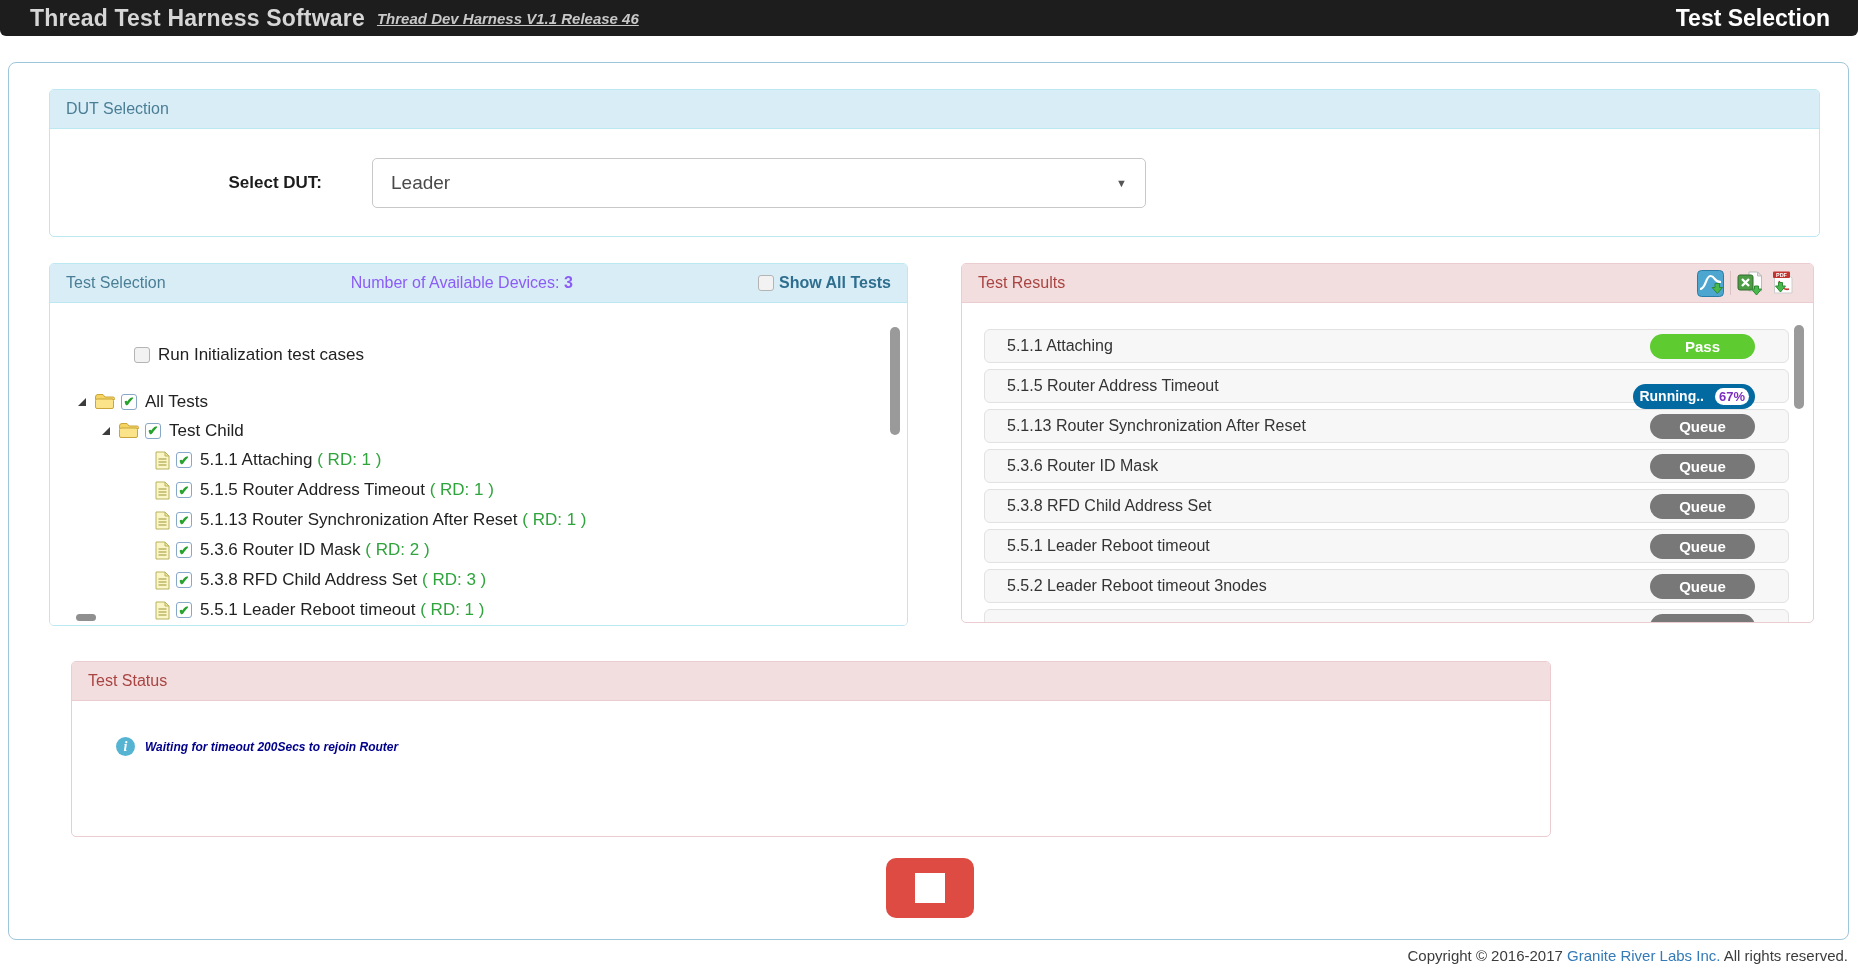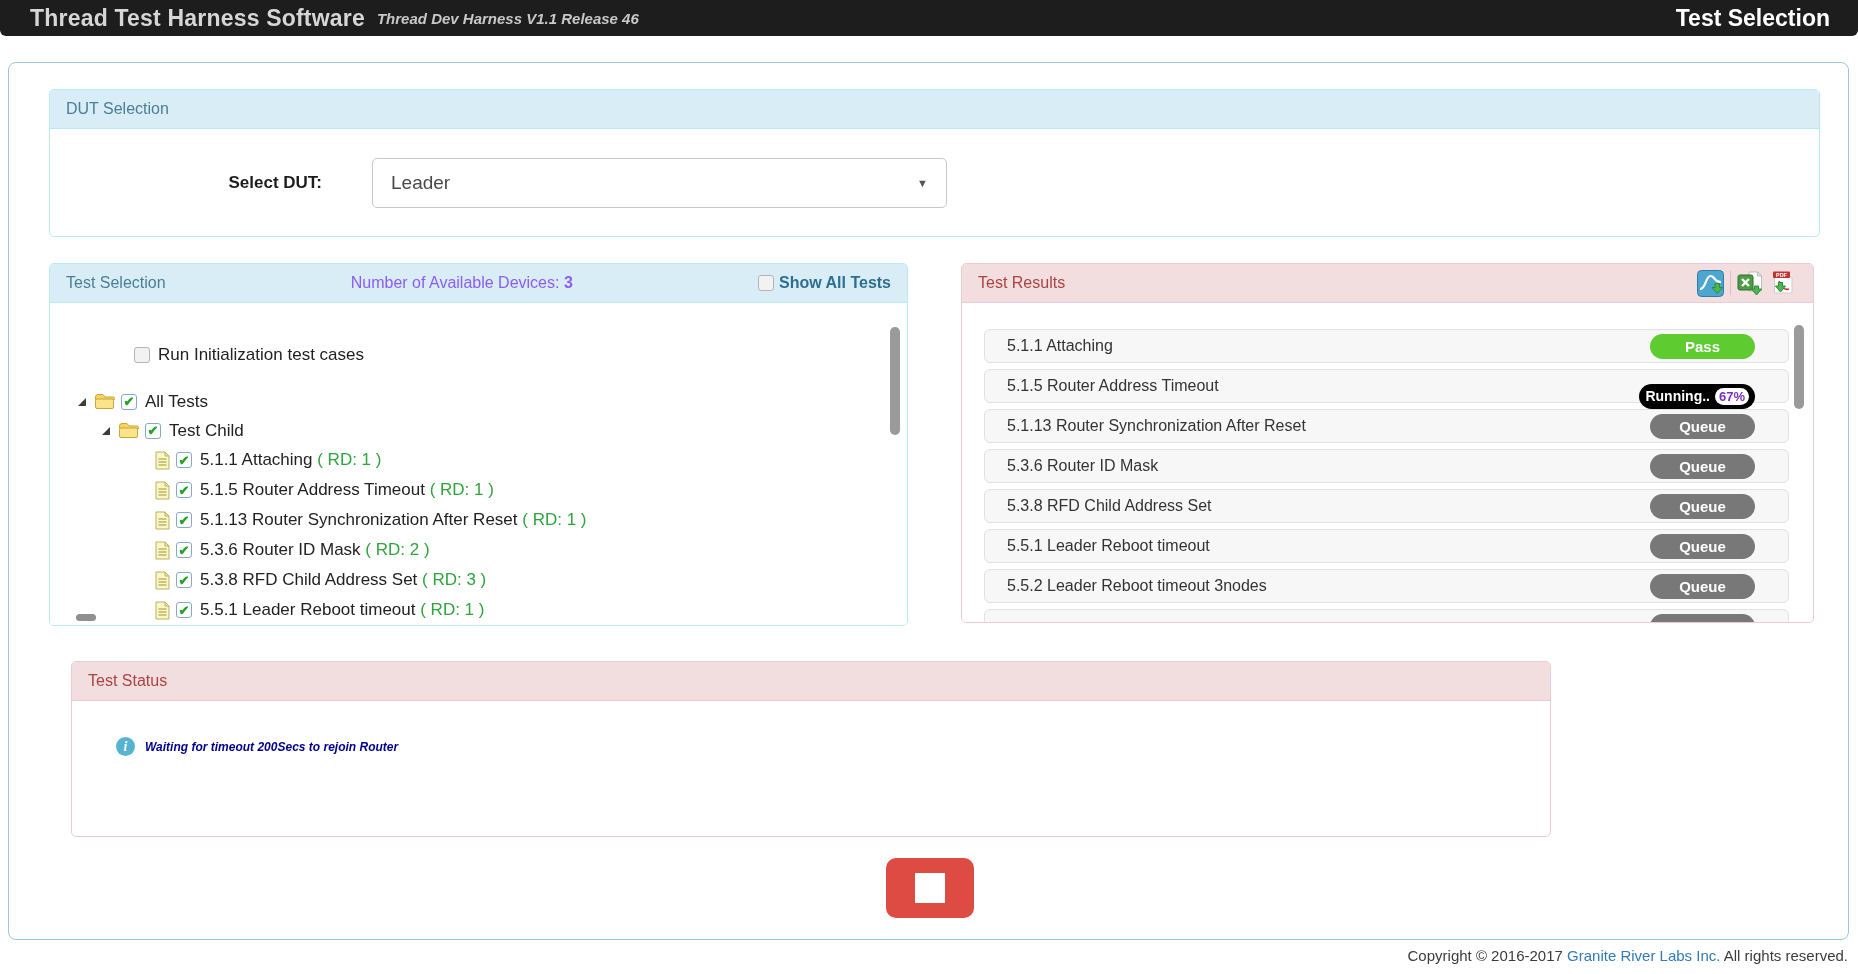--- a/index.html
+++ b/index.html
@@ -2,40 +2,40 @@
 <html><head>
 <meta charset="utf-8">
 <style>
   * { box-sizing: border-box; margin: 0; padding: 0; }
   html,body { width:1858px; height:974px; background:#fff; font-family:"Liberation Sans",sans-serif; overflow:hidden; position:relative; }
 
   
   .topbar { position:absolute; left:0; top:0; width:1858px; height:36px; background:#1d1d1d;
             border-radius:0 0 6px 6px; display:flex; align-items:center; }
   .brand { margin-left:30px; color:#d6d6d6; font-size:23px; font-weight:bold; letter-spacing:.2px; }
-  .brand-sub { color:#c8c8c8; font-size:15px; font-style:italic; font-weight:bold; margin-left:12px; }
+  .brand-sub { color:#c8c8c8; font-size:15px; font-style:italic; font-weight:bold; margin-left:12px;text-decoration:underline; }
   .page-title { margin-left:auto; margin-right:28px; color:#fff; font-size:23px; font-weight:bold; }
 
   
   .container { position:absolute; left:8px; top:62px; width:1841px; height:878px;
                border:1px solid #9ec6da; border-radius:8px; background:#fff;padding-left:8px; }
 
   .panel { position:absolute; border-radius:5px; background:#fff; }
   .panel-info   { border:1px solid #bce8f1; }
   .panel-danger { border:1px solid #ebccd1; }
   .panel-hd { height:39px; display:flex; align-items:center; font-size:16px;
               border-radius:4px 4px 0 0; padding:0 16px; }
   .panel-info .panel-hd   { background:#d9edf7; color:#4a7e95; border-bottom:1px solid #bce8f1; }
   .panel-danger .panel-hd { background:#f2dede; color:#a94442; border-bottom:1px solid #ebccd1; }
 
   
   #dut-panel { left:40px; top:26px; width:1771px; height:148px; }
   .dut-body { display:flex; align-items:center; height:108px; }
   .dut-label { width:272px; text-align:right; font-weight:bold; font-size:17px; color:#1c1c1c; }
-  .select { margin-left:50px; width:575px; height:50px; border:1px solid #c8c8c8; border-radius:5px;
+  .select { margin-left:50px; width:774px; height:50px; border:1px solid #c8c8c8; border-radius:5px;
             display:flex; align-items:center; justify-content:space-between; padding:0 18px;
             font-size:19px; color:#4a4a4a; background:#fff; cursor:pointer; }
   .select .caret { font-size:11px; color:#555; }
 
   
   #sel-panel { left:40px; top:200px; width:859px; height:363px; }
   #sel-panel .panel-hd { justify-content:space-between; }
   .hd-title { flex:0 0 auto; }
   .hd-devices { color:#8b5cf6; font-size:16px; }
   .hd-devices b { font-weight:bold; }
@@ -70,21 +70,21 @@
   .hd-icons { display:flex; align-items:center; gap:6px; }
   .hd-icons .divider { width:1px; height:24px; background:#dcc3c3; }
   .icon-btn { background:none; border:none; padding:0; cursor:pointer; display:inline-flex; }
   .res-body { position:relative; height:319px; overflow:hidden; padding:26px 24px 0 22px; }
   .result-row { height:34px; margin-bottom:6px; background:#f7f7f7; border:1px solid #e2e2e2; border-radius:6px;
                 display:flex; align-items:center; padding-left:22px; font-size:16px; color:#333; }
   .badge { min-width:105px; height:25px; border-radius:13px; margin-left:auto; margin-right:33px;
            display:flex; align-items:center; justify-content:center; color:#fff; font-weight:bold; font-size:15px; }
   .badge.pass    { background:#5ecb31; }
   .badge.queue   { background:#787878; }
-  .badge.running { background:#000000; font-size:14px; gap:5px; padding:0 6px;margin-top:20px; }
+  .badge.running { background:#0369a1; font-size:14px; gap:11px; padding:0 6px;margin-top:20px; }
   .badge.running .pct { background:#fff; color:#7b2fbe; border-radius:10px; padding:0 4px; font-size:13px; line-height:17px; }
   #res-vthumb { right:9px; top:22px; height:84px; }
 
   
   #status-panel { left:40px; top:598px; width:1480px; height:176px;margin-left:22px; }
   .status-body { display:flex; align-items:center; gap:10px; padding:36px 0 0 44px; }
   .info-icon { width:19px; height:19px; border-radius:50%; background:#56b4d3; color:#fff; flex:0 0 auto;
                display:flex; align-items:center; justify-content:center;
                font-family:"Liberation Serif",serif; font-style:italic; font-weight:bold; font-size:14px; }
   .status-msg { color:#00008b; font-weight:bold; font-style:italic; font-size:12px; }

